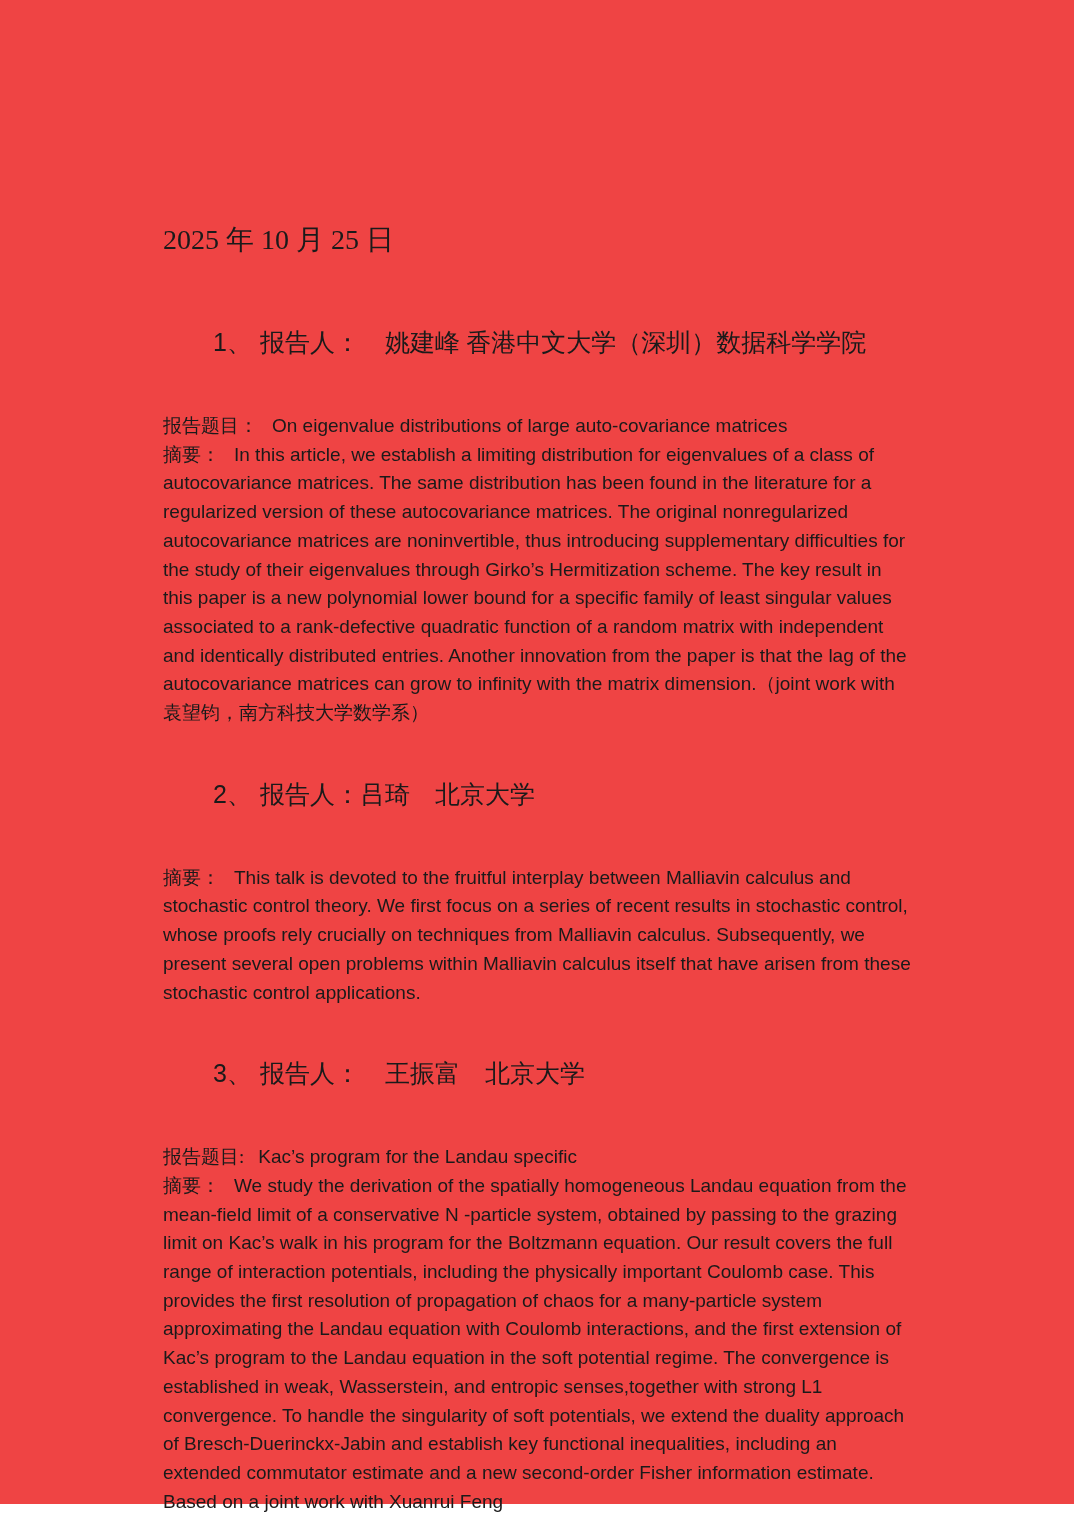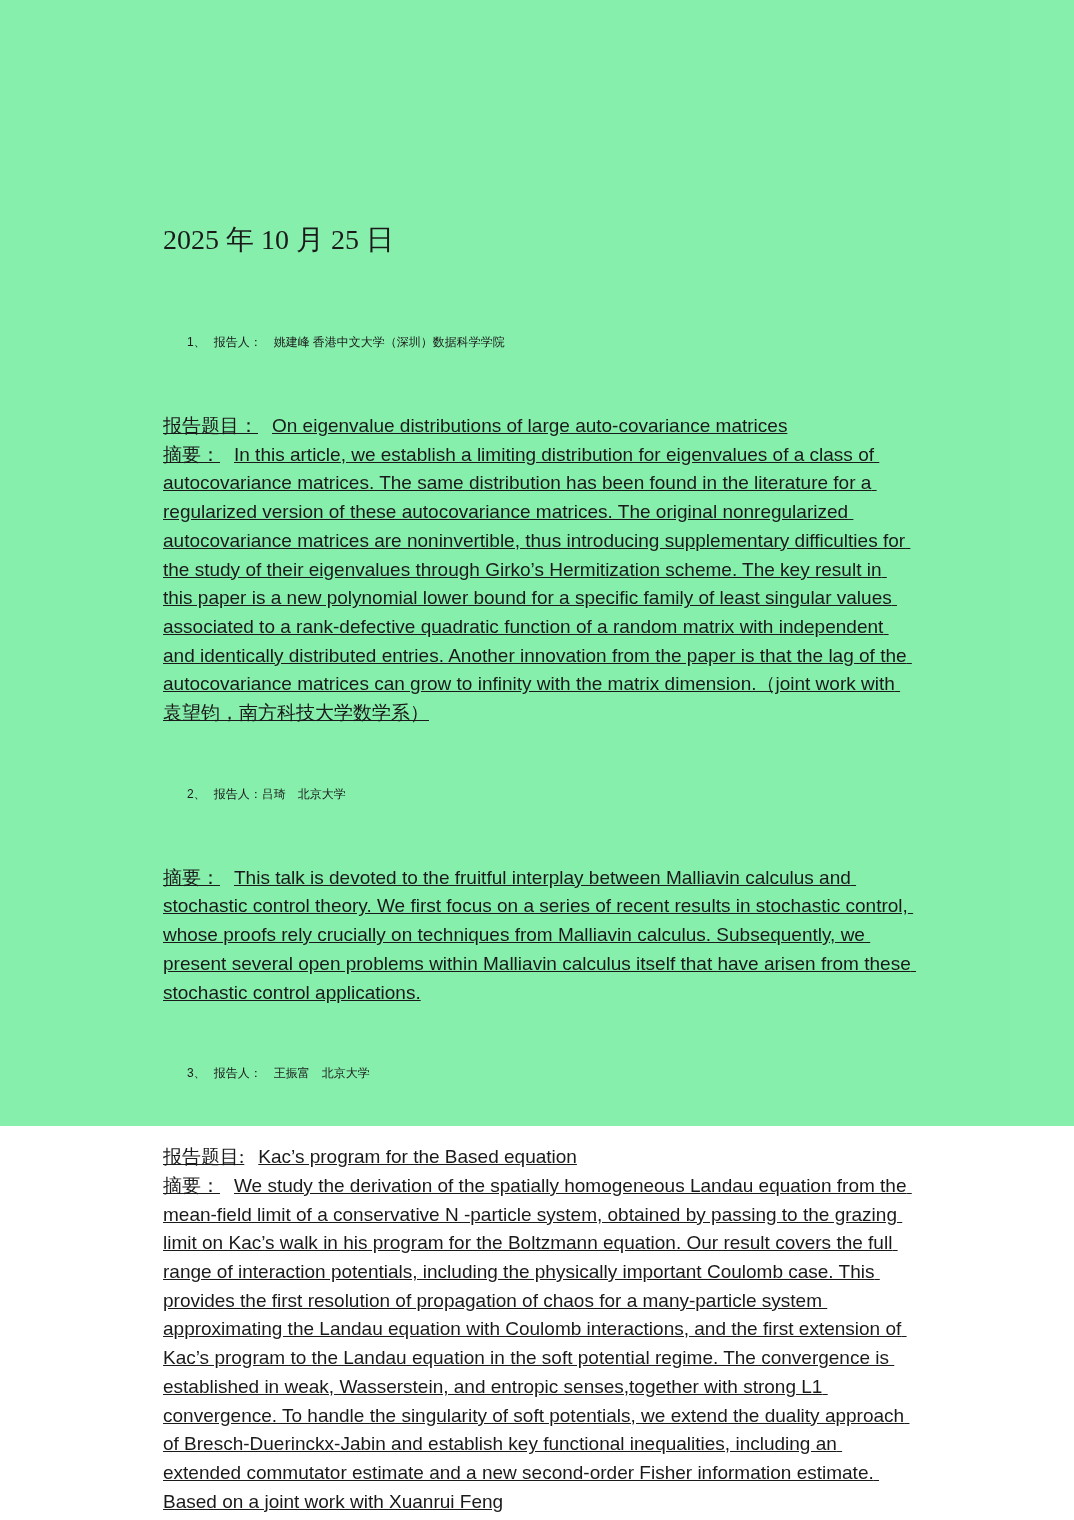--- a/index.html
+++ b/index.html
@@ -9,54 +9,53 @@
   body {
     width: 1074px;
     height: 1520px;
     background: #ffffff;
     color: #1a1a1a;
     overflow: hidden;
   }
   .page {
     position: relative;
     width: 1074px;
-    height: 1126px;
-    background: #86efac;
+    height: 1504px;
+    background: #ef4444;
   }
   .content {
     position: absolute;
     left: 163px;
     top: 222px;
     width: 752px;
   }
   .date-heading {
     font-family: "Liberation Serif", "DejaVu Serif", serif;
     font-size: 28px;
     font-weight: 400;
     line-height: 36px;
     margin: 0 0 44px 0;
     white-space: pre-wrap;
   }
   .speaker-line {
     font-family: "Liberation Serif", "DejaVu Serif", serif;
-    font-size: 12px;
+    font-size: 25px;
     line-height: 27px;
     margin: 0 0 29px 0;
     white-space: pre-wrap;
   }
   .talk-number {
     font-family: "Liberation Sans", "DejaVu Sans", sans-serif;
     margin-right: 8px;
     white-space: pre-wrap;
   }
   .block {
     font-size: 19px;
     line-height: 28.7px;
     margin: 0 0 26px 0;
-    text-decoration: underline;
   }
   .block p {
     margin: 0;
   }
   .cjk {
     font-family: "Liberation Serif", "DejaVu Serif", serif;
     white-space: pre-wrap;
   }
   .en {
     font-family: "Liberation Sans", "DejaVu Sans", sans-serif;
@@ -98,21 +97,21 @@
         </p>
       </div>
     </section>
 
     <section>
       <p class="speaker-line">
         <span class="talk-number">3、</span><span class="cjk">报告人：</span><span class="cjk">　王振富　北京大学</span>
       </p>
       <div class="block">
         <p>
-          <span class="cjk">报告题目:</span><span class="en after-label">Kac’s program for the Based equation</span>
+          <span class="cjk">报告题目:</span><span class="en after-label">Kac’s program for the Landau specific</span>
         </p>
         <p>
           <span class="cjk">摘要：</span><span class="en after-label">We study the derivation of the spatially homogeneous Landau equation from the mean-field limit of a conservative N -particle system, obtained by passing to the grazing limit on Kac’s walk in his program for the Boltzmann equation. Our result covers the full range of interaction potentials, including the physically important Coulomb case. This provides the first resolution of propagation of chaos for a many-particle system approximating the Landau equation with Coulomb interactions, and the first extension of Kac’s program to the Landau equation in the soft potential regime. The convergence is established in weak, Wasserstein, and entropic senses,together with strong L1 convergence. To handle the singularity of soft potentials, we extend the duality approach of Bresch-Duerinckx-Jabin and establish key functional inequalities, including an extended commutator estimate and a new second-order Fisher information estimate. Based on a joint work with Xuanrui Feng</span>
         </p>
       </div>
     </section>
 
   </div>
 </div>
 

